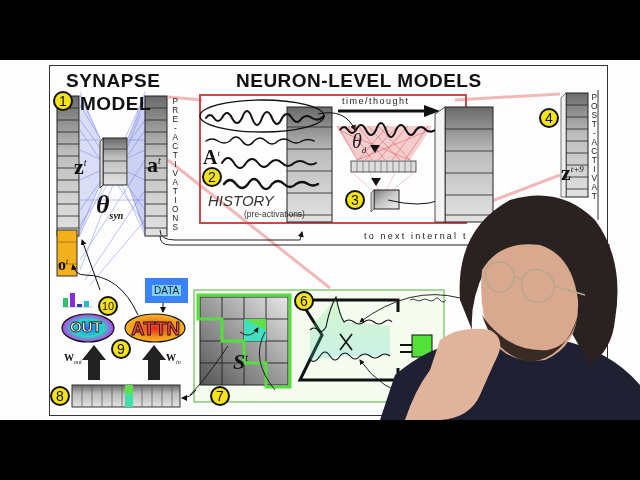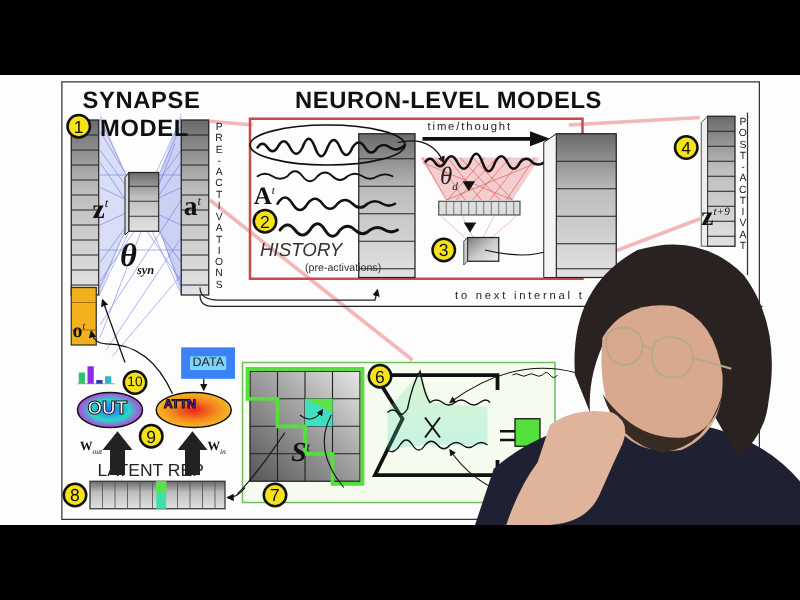--- a/index.html
+++ b/index.html
@@ -317,22 +317,21 @@
 
     <div class="vlabel" style="left:171px;top:36px;height:140px;font-size:8.3px;">PRE-ACTIVATIONS</div>
     <div class="vlabel" style="left:590px;top:32px;height:130px;font-size:8.3px;">POST-ACTIVAT</div>
 
     <div class="caption" style="left:342px;top:36px;font-size:9px;letter-spacing:1.5px;">time/thought</div>
     <div class="caption" style="left:208px;top:132px;font-size:15px;color:#333;font-style:italic;">HISTORY</div>
     <div class="caption" style="left:204px;top:149px;font-size:8.5px;color:#333;margin-left:40px;">(pre-activations)</div>
     <div class="caption" style="left:364px;top:171px;font-size:9px;letter-spacing:2.2px;">to next internal t</div>
     <div class="caption" style="left:145px;top:218px;font-size:10px;border:7px solid #3b82f6;padding:0 2px;background:#7dd3fc;">DATA</div>
     <div class="caption" style="left:70px;top:258px;font-size:15px;font-weight:700;color:#fff;-webkit-text-stroke:0.8px #111;">OUT</div>
-    <div class="caption" style="left:131px;top:258px;font-size:10px;font-weight:700;color:#6d28d9;-webkit-text-stroke:0.8px #111;">ATTN</div>
-    <div class="caption" style="left:78px;top:308px;font-size:14px;color:#222;">LATENT REP</div>
+    <div class="caption" style="left:131px;top:258px;font-size:19px;font-weight:700;color:#ef4444;-webkit-text-stroke:0.8px #111;">ATTN</div>
 
     <div class="math" style="left:74px;top:94px;font-size:22px;"><span>z</span><sup style="font-size:10px;font-style:italic;font-weight:400;">t</sup></div>
     <div class="math" style="left:147px;top:92px;font-size:22px;"><span>a</span><sup style="font-size:10px;font-style:italic;font-weight:400;">t</sup></div>
     <div class="mathi" style="left:96px;top:130px;font-size:26px;font-weight:bold;"><span>θ</span><sub style="font-size:10px;">syn</sub></div>
     <div class="math" style="left:203px;top:86px;font-size:20px;"><span>A</span><sup style="font-size:9px;font-style:italic;font-weight:400;">t</sup></div>
     <div class="mathi" style="left:352px;top:70px;font-size:20px;color:#222;"><span>θ</span><sub style="font-size:9px;">d</sub></div>
     <div class="math" style="left:561px;top:100px;font-size:22px;"><span>z</span><sup style="font-size:9px;font-style:italic;font-weight:400;">t+9</sup></div>
     <div class="math" style="left:58px;top:196px;font-size:16px;"><span>o</span><sup style="font-size:8px;font-style:italic;font-weight:400;">t</sup></div>
     <div class="math" style="left:233px;top:248px;font-size:22px;font-style:italic;margin-top:41px;"><span>S</span><sup style="font-size:10px;font-weight:400;">t</sup></div>
     <div class="math" style="left:64px;top:292px;font-size:10px;"><span>W</span><sub style="font-size:6px;font-weight:400;font-style:italic;">out</sub></div>

